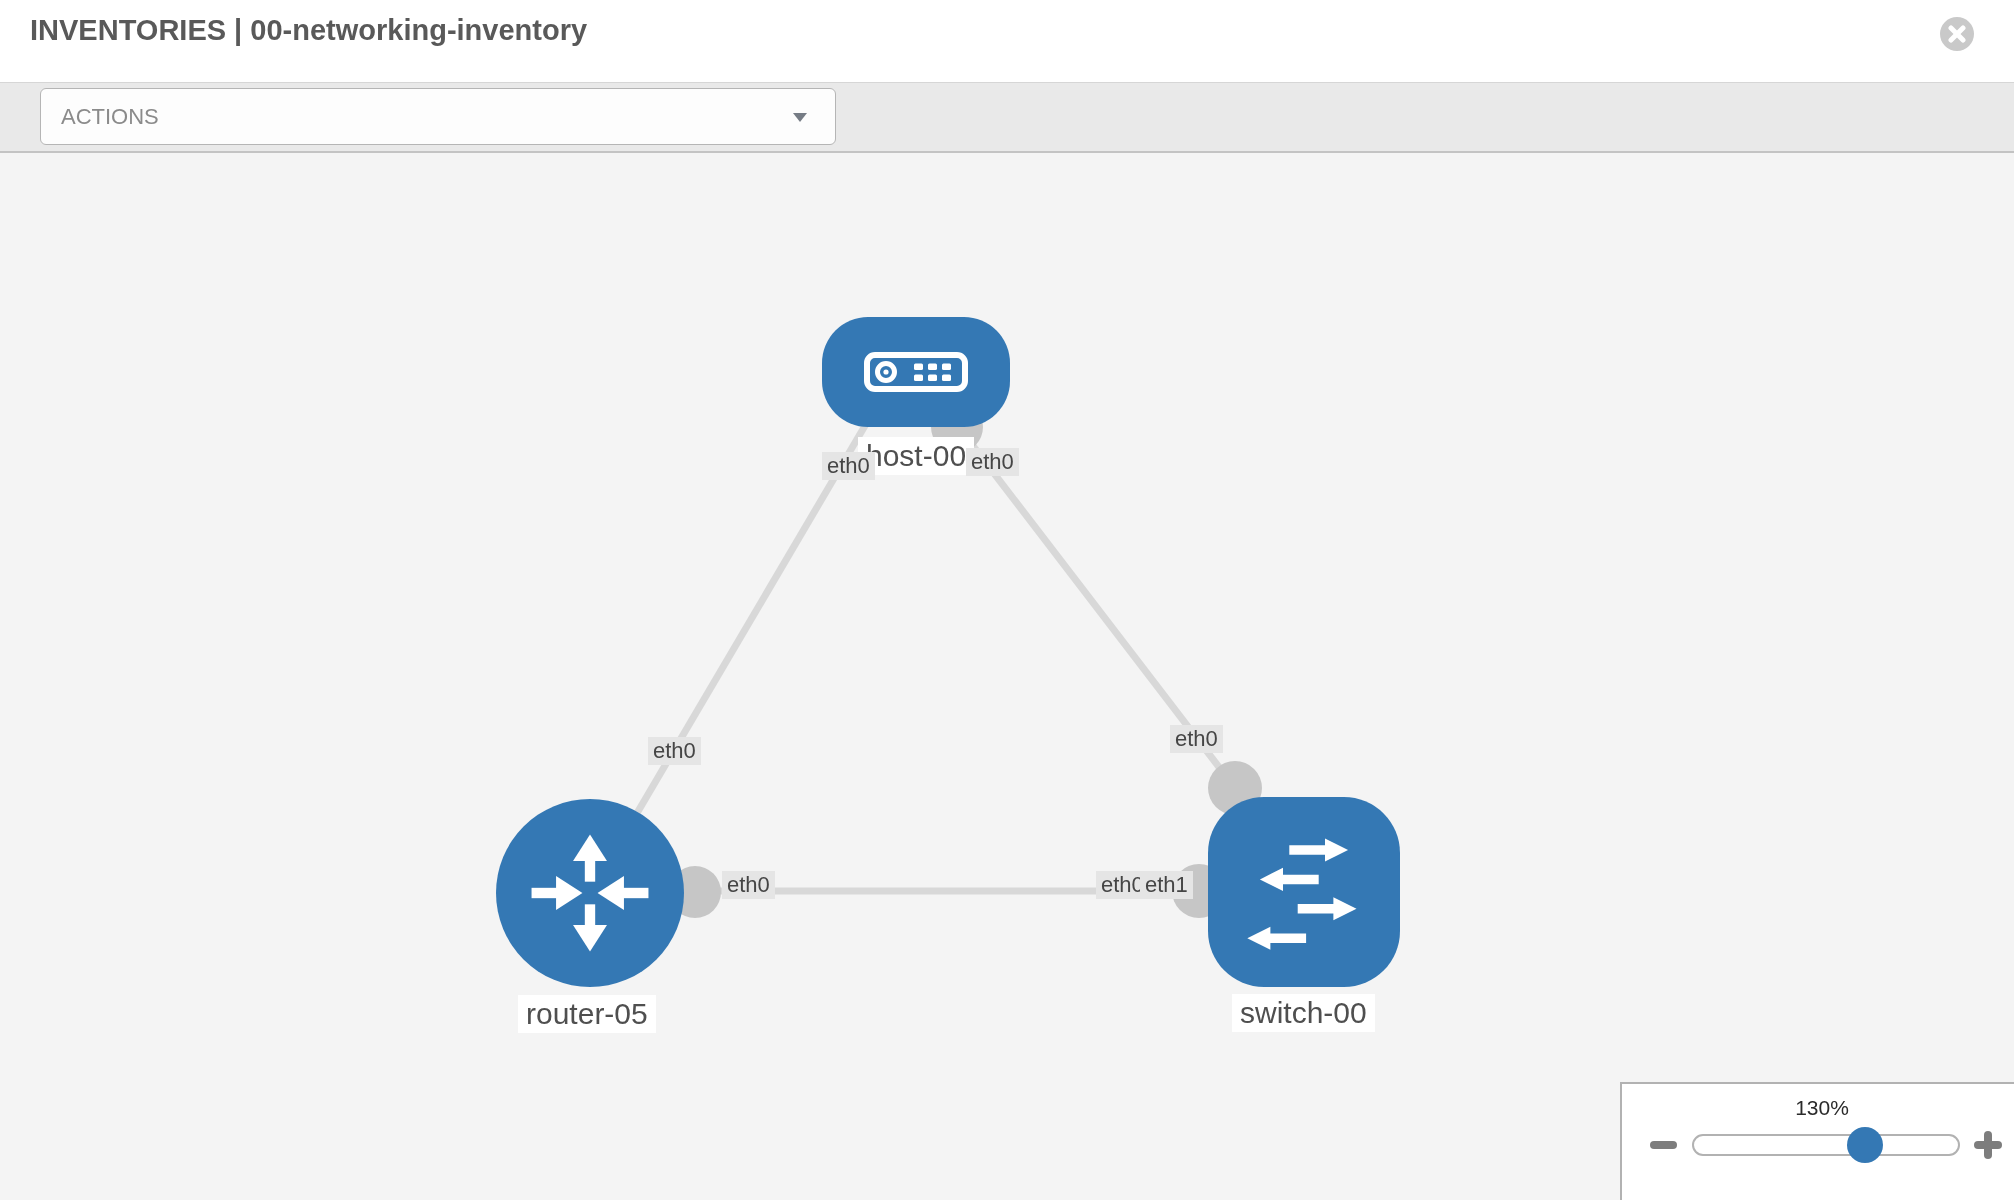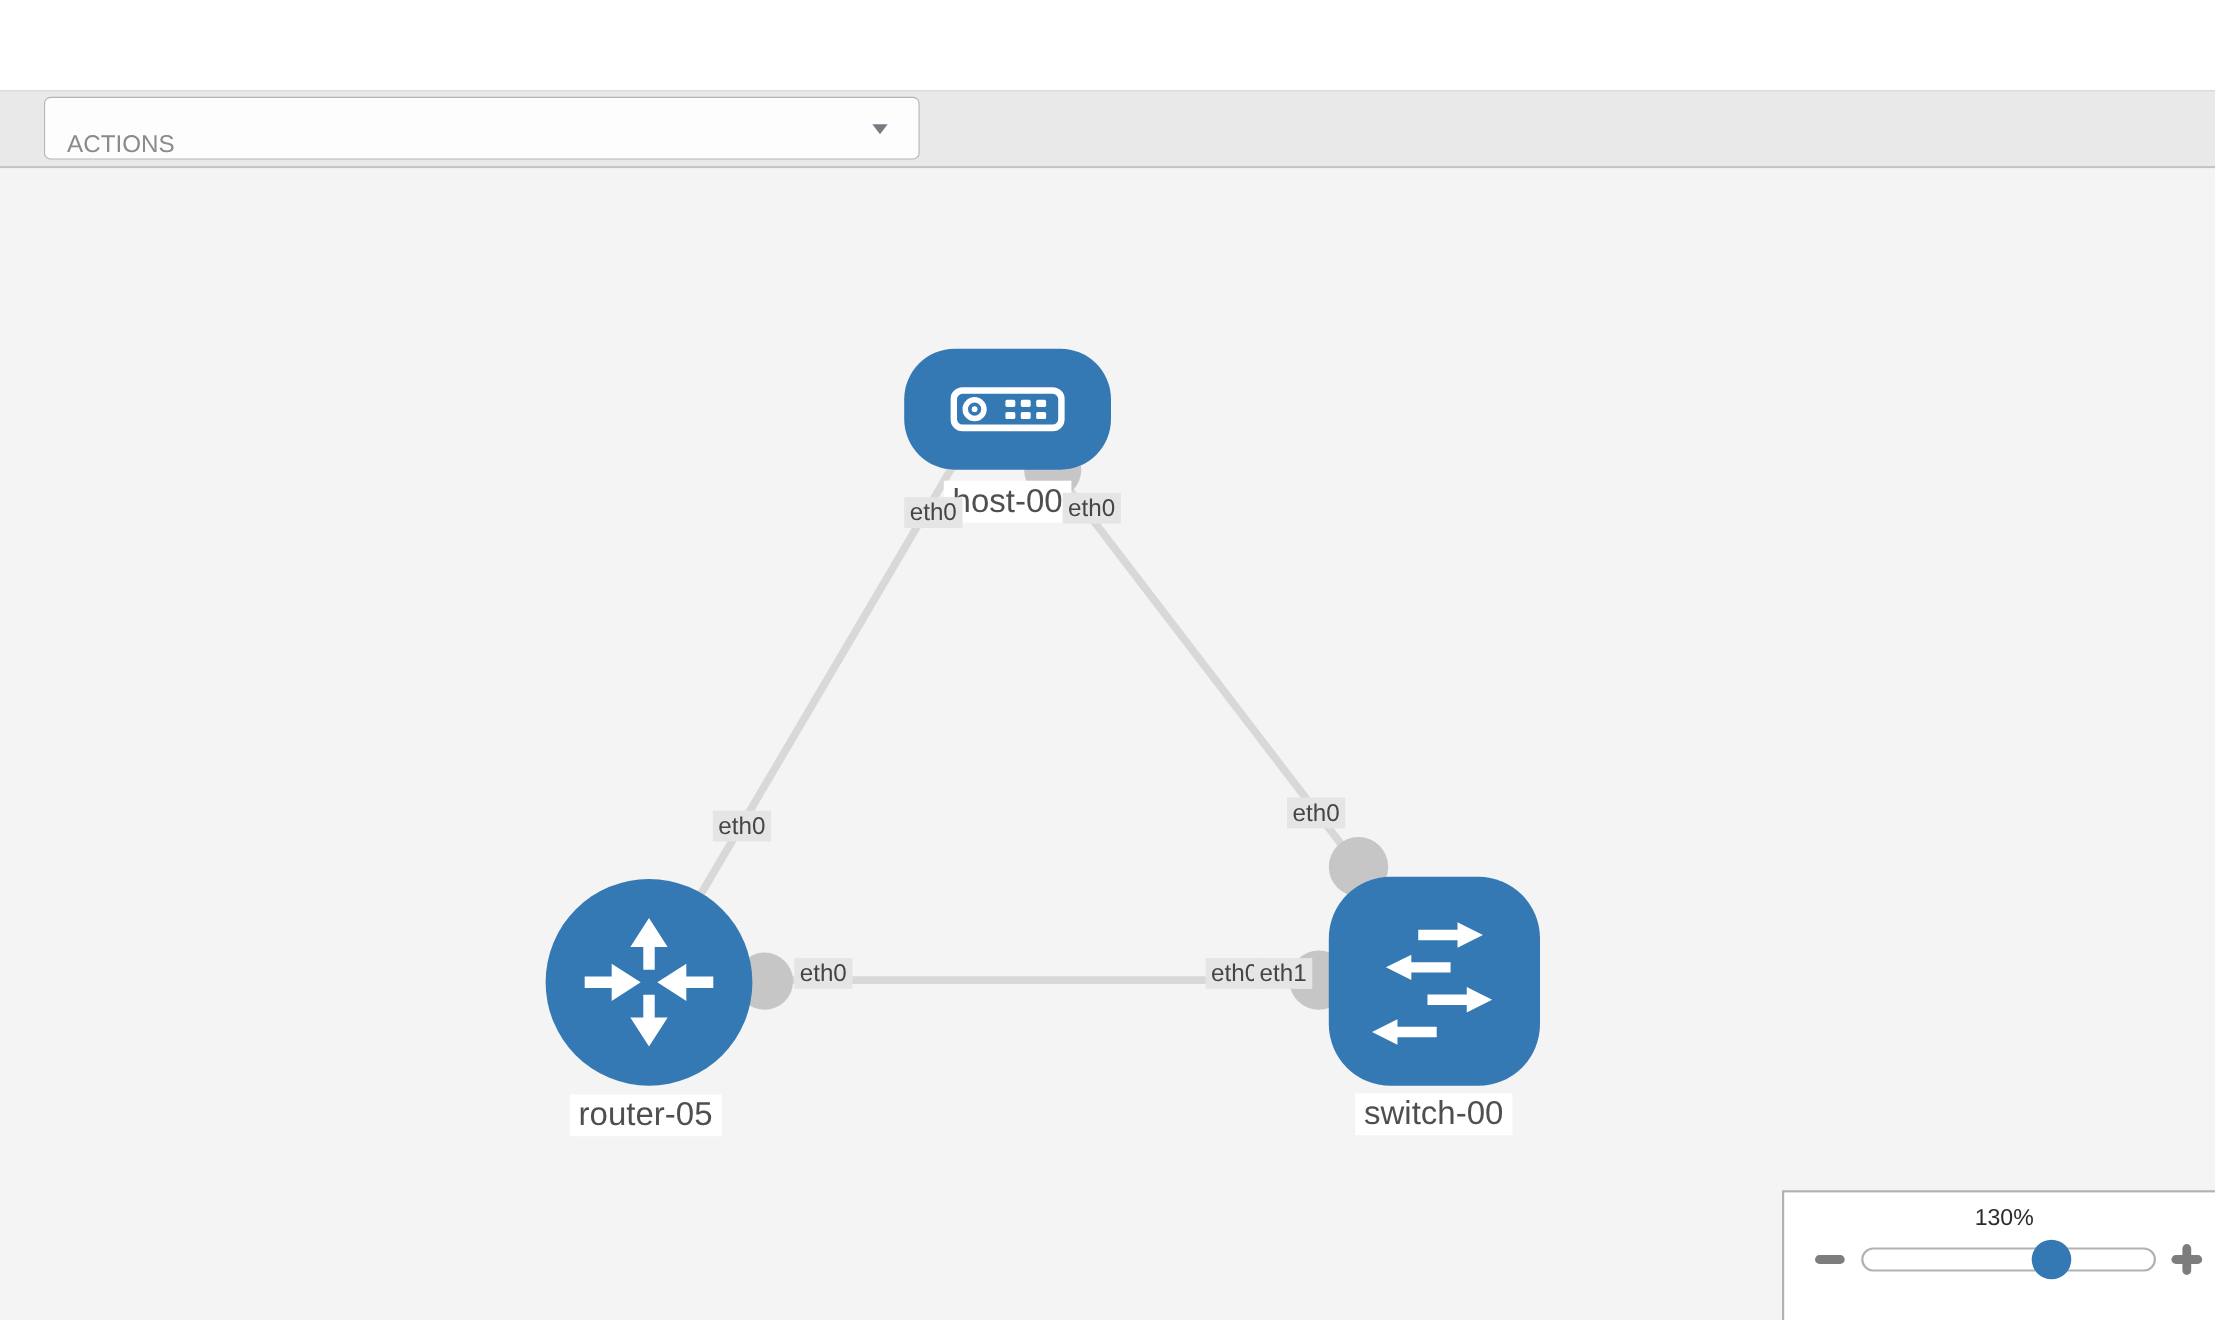--- a/index.html
+++ b/index.html
@@ -10,21 +10,21 @@
   
   .header { position:absolute; left:0; top:0; width:2014px; height:82px; background:#ffffff; }
   .title { position:absolute; left:30px; top:14px; font-size:29px; font-weight:bold; color:#595959; letter-spacing:0; }
   .close-btn { position:absolute; left:1940px; top:17px; width:34px; height:34px; border-radius:50%;
                background:#c9c9c9; display:flex; align-items:center; justify-content:center; cursor:pointer; }
 
   
   .toolbar { position:absolute; left:0; top:82px; width:2014px; height:71px; background:#e9e9e9;
              border-top:1px solid #d6d6d6; border-bottom:2px solid #c3c3c3; }
   .select-box { position:absolute; top:5px; height:57px; background:#fdfdfd; border:1px solid #b5b5b5;
-                border-radius:6px; display:flex; align-items:flex-end; padding:0 20px; cursor:pointer; }
+                border-radius:6px; display:flex; align-items:center; padding:0 20px; cursor:pointer; }
   .select-box .label { font-size:22px; color:#8b8b8b; }
   .caret { width:0; height:0; border-left:8px solid transparent; border-right:8px solid transparent;
            border-top:10px solid #767c85; position:absolute; }
   .caret.small { border-left-width:7px; border-right-width:7px; border-top-width:9px; right:28px; top:24px; }
   .caret.big { border-left-width:10px; border-right-width:10px; border-top-width:12px; right:30px; top:23px; }
   .tool-icon { position:absolute; top:97px; width:38px; height:38px; cursor:pointer; }
 
   
   .canvas { position:absolute; left:0; top:153px; width:2014px; height:1047px; background:#f4f4f4; }
   .net-svg { position:absolute; left:0; top:0; width:2014px; height:1200px; pointer-events:none; }
@@ -50,20 +50,29 @@
   .zoom-track { position:absolute; left:70px; top:50px; width:268px; height:22px; background:#fff;
                 border:2px solid #b2b2b2; border-radius:12px; cursor:pointer; }
   .zoom-handle { position:absolute; left:225px; top:43px; width:36px; height:36px; border-radius:50%;
                  background:#3478b4; cursor:pointer; }
 </style>
 </head>
 <body>
 
 <div id="app">
 
+  <div class="header">
+    <div class="title">INVENTORIES | 00-networking-inventory</div>
+    <div class="close-btn">
+      <svg width="18" height="18" viewBox="0 0 18 18">
+        <line x1="3" y1="3" x2="15" y2="15" stroke="#ffffff" stroke-width="5" stroke-linecap="round"></line>
+        <line x1="15" y1="3" x2="3" y2="15" stroke="#ffffff" stroke-width="5" stroke-linecap="round"></line>
+      </svg>
+    </div>
+  </div>
 
   <div class="toolbar">
     <div class="select-box" style="left:40px; width:796px;">
       <span class="label">ACTIONS</span>
       <span class="caret small"></span>
     </div>
 
     <svg class="tool-icon" style="left:1048px;" viewBox="0 0 36 36">
       <g transform="rotate(45 18 18)">
         <circle cx="18" cy="9" r="7.6" fill="#6d747e"></circle>

